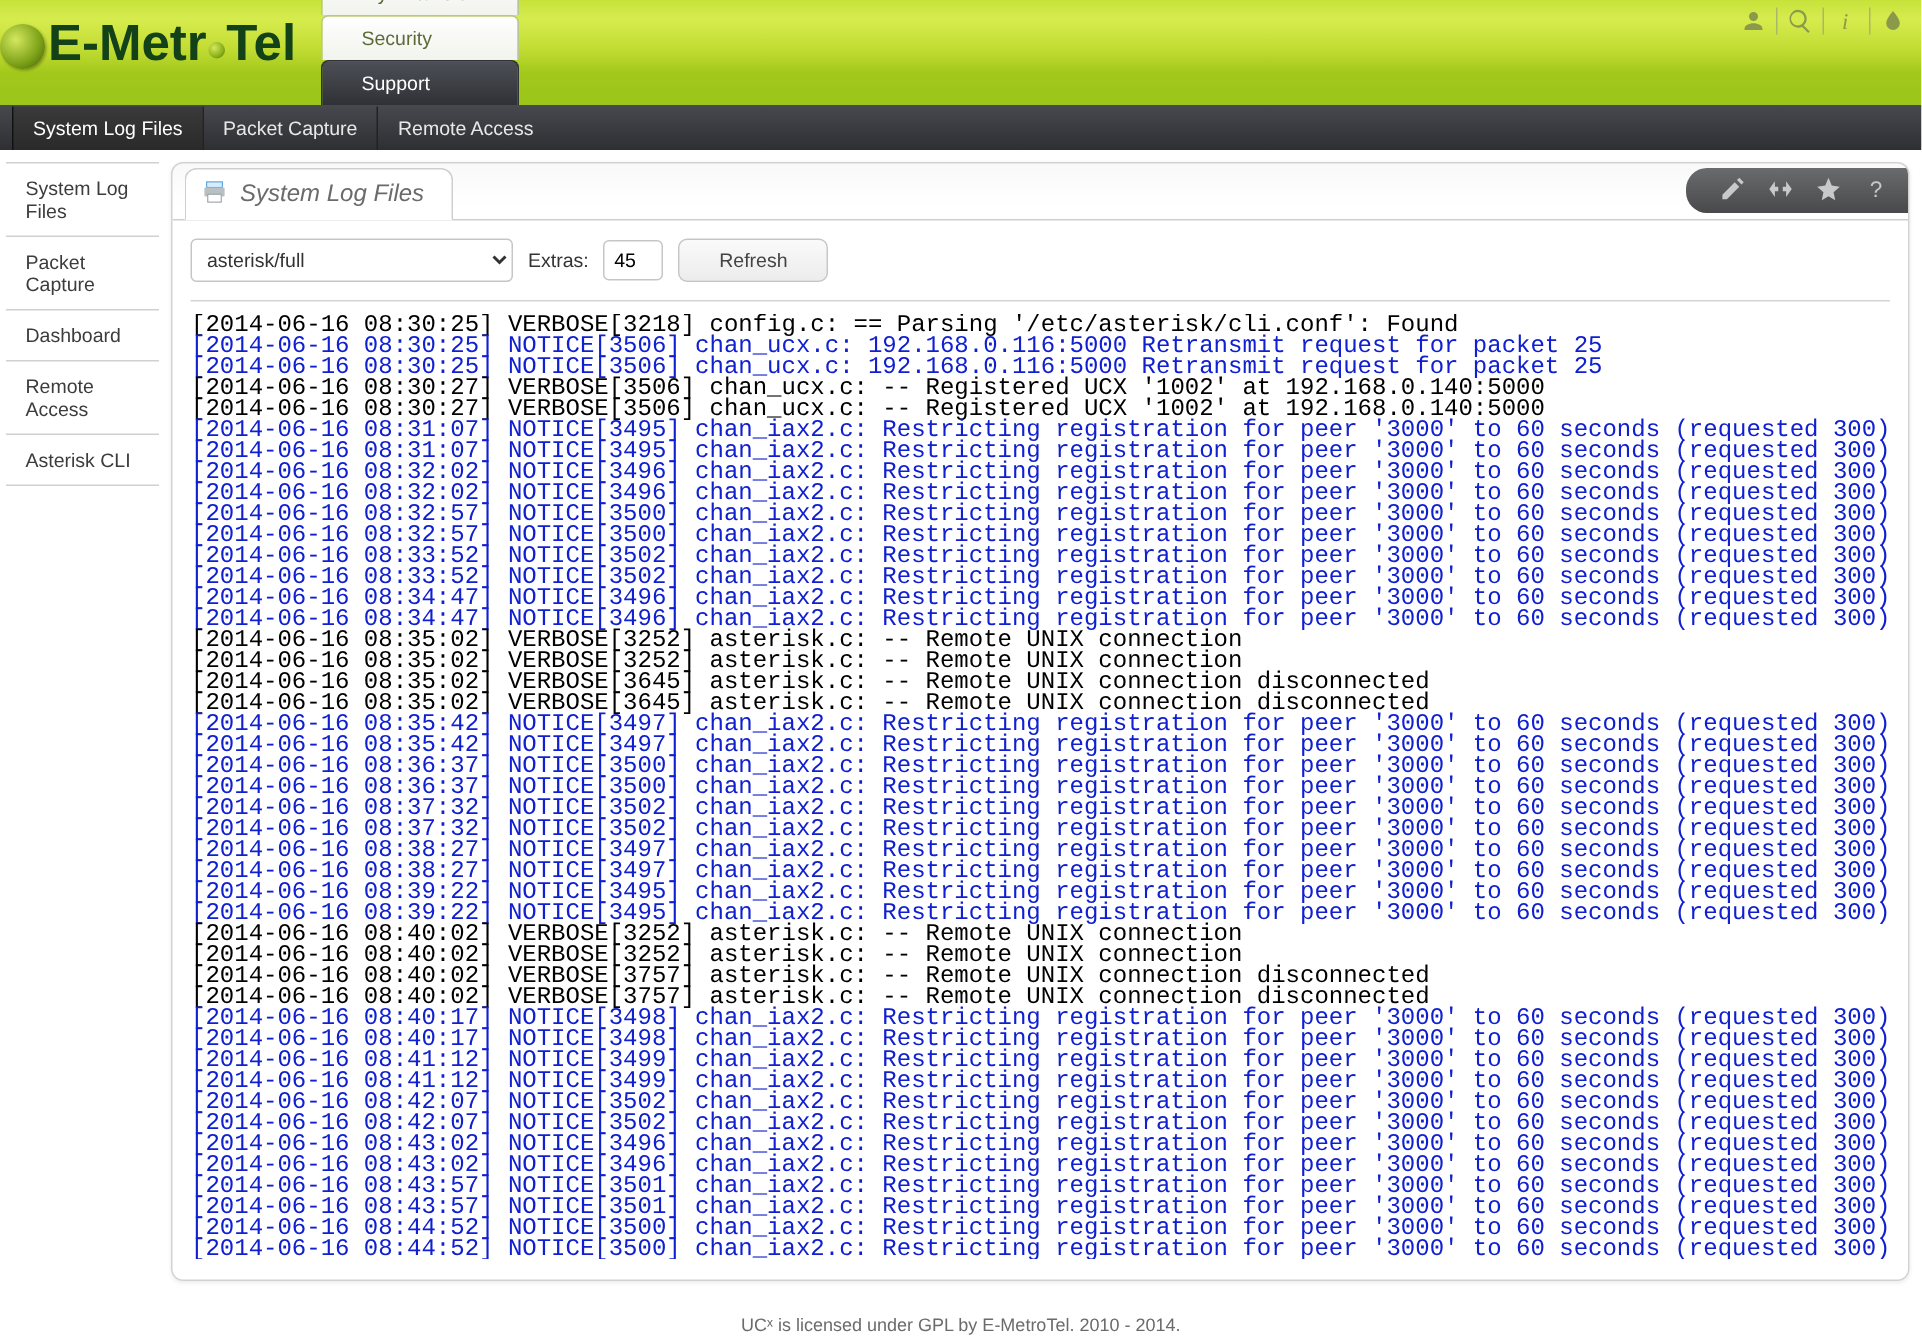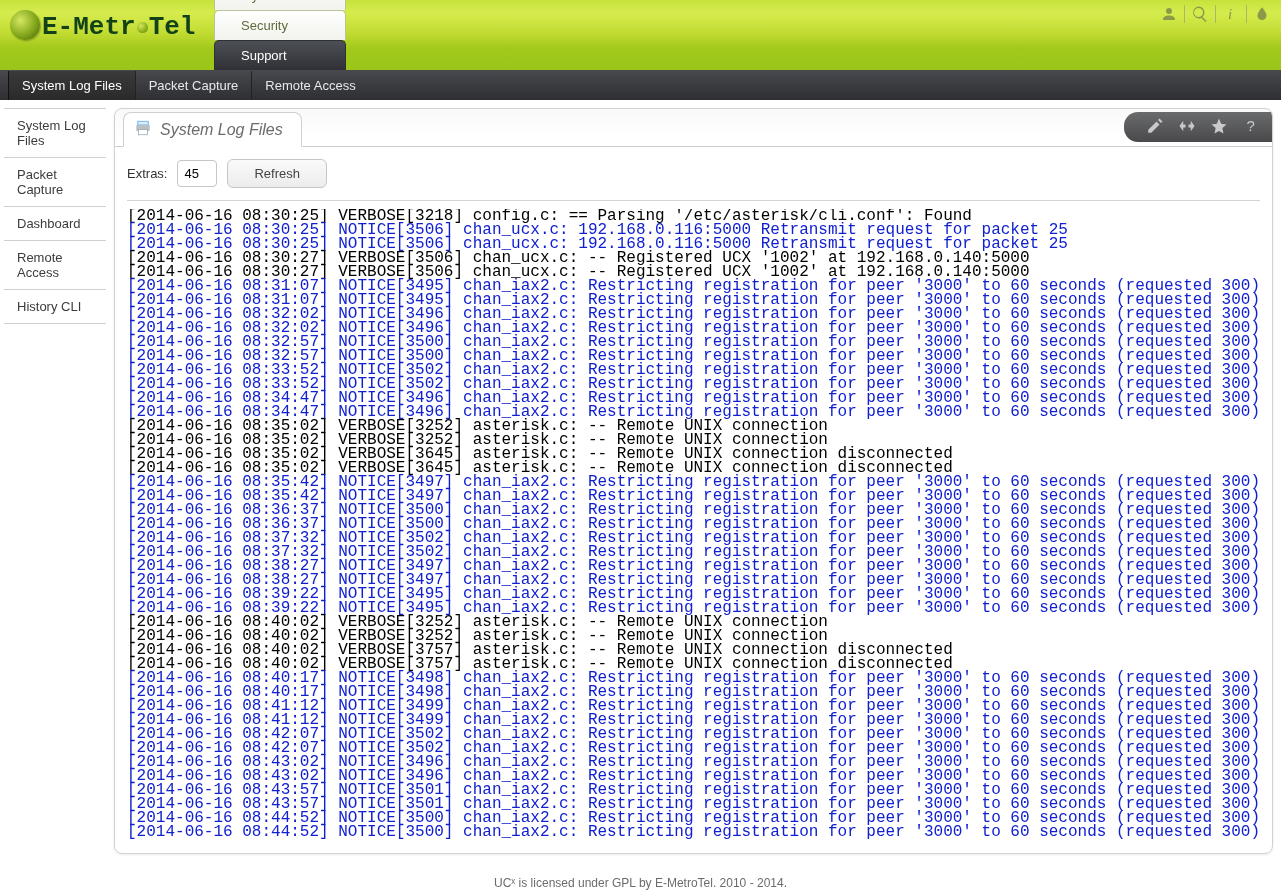--- a/index.html
+++ b/index.html
@@ -1,20 +1,20 @@
 <!DOCTYPE html>
 <html><head>
 <meta charset="utf-8">
 <style>
 * { margin:0; padding:0; box-sizing:border-box; }
 body { font-family: Arial, Helvetica, sans-serif; font-size:13px; background:#fff; width:1281px; }
 
 
 .topbar { height:70px; background:linear-gradient(180deg,#c6e23a 0%, #d6ec4e 18%, #c4dd34 45%, #a2c81b 70%, #9bc51a 100%); position:relative; }
-.logo { position:absolute; left:10px; top:10px; font-family:Liberation Mono, monospace; font-size:26px; font-weight:bold; color:#134218; }
+.logo { position:absolute; left:0; top:10px; font-family:Liberation Sans, sans-serif; font-size:34px; font-weight:bold; color:#134218; }
 .logo .dot1 { display:inline-block; width:30px; height:30px; border-radius:50%; background:radial-gradient(circle at 35% 35%, #d4e85e, #7ba016 60%, #3b5a0a); vertical-align:-6px; margin-right:2px; box-shadow:1px 1px 2px rgba(0,0,0,.3);}
 .logo .dot2 { display:inline-block; width:11px; height:11px; border-radius:50%; background:radial-gradient(circle at 35% 35%, #d4e85e, #89af17 60%, #4c6c0f); vertical-align:1px; margin:0 1px;}
 .topicons { position:absolute; right:8px; top:3px; display:flex; gap:3px;}
 .topicons .ticon { width:22px; height:22px; display:flex; align-items:center; justify-content:center; color:#8a9a4a; cursor:pointer;}
 .topicons .sep { width:1px; height:18px; background:#a8b86a; margin:2px 1px;}
 .topicons svg { width:18px; height:18px; fill:#8a9a4a; }
 
 
 .tabsrow { position:absolute; left:214px; bottom:0; display:flex;flex-direction:column; }
 .tab { background:linear-gradient(180deg,#ffffff,#f1f3ec); border:1px solid #b7c59a; border-bottom:none; border-radius:5px 5px 0 0; padding:7px 26px; margin-right:3px; color:#5a6b38; cursor:pointer; font-size:13px;}
@@ -108,21 +108,21 @@
     <div class="sitem">Remote Access</div>
   </div>
 
 <div class="cols">
   <div class="sidebar">
     <div id="sideitems">
         <div class="sideitem">System Log Files</div>
         <div class="sideitem">Packet Capture</div>
         <div class="sideitem">Dashboard</div>
         <div class="sideitem">Remote Access</div>
-        <div class="sideitem">History CLI</div>
+        <div class="sideitem">Asterisk CLI</div>
       </div>
   </div>
   <div class="main">
     <div class="panel">
       <div class="panelhead">
         <div class="tabpanel">
           <span class="printicn"><svg viewBox="0 0 24 24">
                 <rect x="5" y="3" width="14" height="5" fill="#d7ecff" stroke="#5aa5dd"></rect>
                 <rect x="3" y="8" width="18" height="8" rx="1" fill="#b9c0c4"></rect>
                 <rect x="6" y="14" width="12" height="7" fill="#fff" stroke="#9aa3a8"></rect>
@@ -139,20 +139,21 @@
           <span class="aicn"><svg viewBox="0 0 24 24">
                 <path d="M12 2l2.9 6.9L22 10l-5.5 4.8L18 22l-6-3.5L6 22l1.5-7.2L2 10l7.1-1.1L12 2z"></path>
               </svg></span>
           <span class="aicn"><svg viewBox="0 0 24 24">
                 <text x="6" y="19" font-size="20" fill="#c9c9c9">?</text>
               </svg></span>
         </div>
       </div>
       <div class="panelinner">
         <div class="controls">
+          <select><option>asterisk/full</option></select>
           <label>Extras:</label>
           <input class="lines" value="45" style="">
           <button>Refresh</button>
         </div>
         <div class="hr"></div>
         <pre class="log" id="log"><span class="def">[2014-06-16 08:30:25] VERBOSE[3218] config.c: == Parsing '/etc/asterisk/cli.conf': Found</span>
 <span class="blue">[2014-06-16 08:30:25] NOTICE[3506] chan_ucx.c: 192.168.0.116:5000 Retransmit request for packet 25</span>
 <span class="blue">[2014-06-16 08:30:25] NOTICE[3506] chan_ucx.c: 192.168.0.116:5000 Retransmit request for packet 25</span>
 <span class="def">[2014-06-16 08:30:27] VERBOSE[3506] chan_ucx.c: -- Registered UCX '1002' at 192.168.0.140:5000</span>
 <span class="def">[2014-06-16 08:30:27] VERBOSE[3506] chan_ucx.c: -- Registered UCX '1002' at 192.168.0.140:5000</span>

